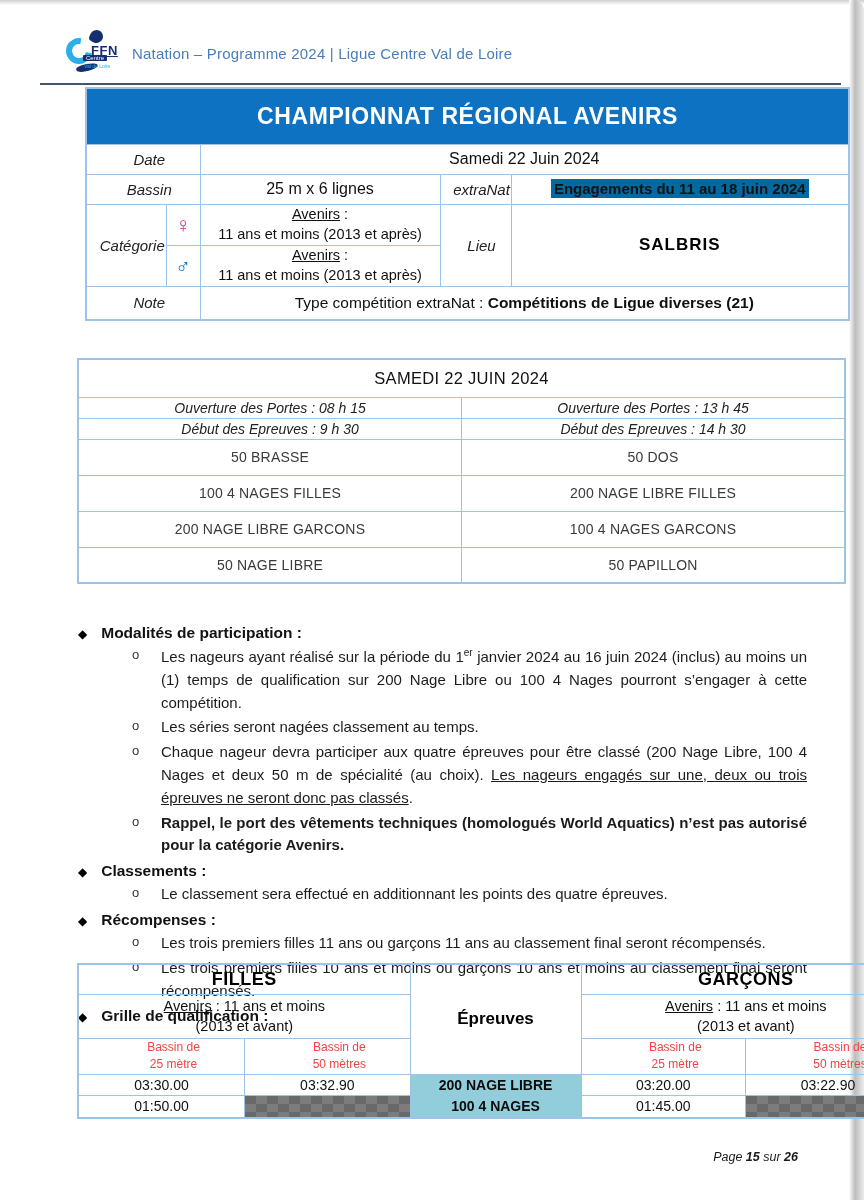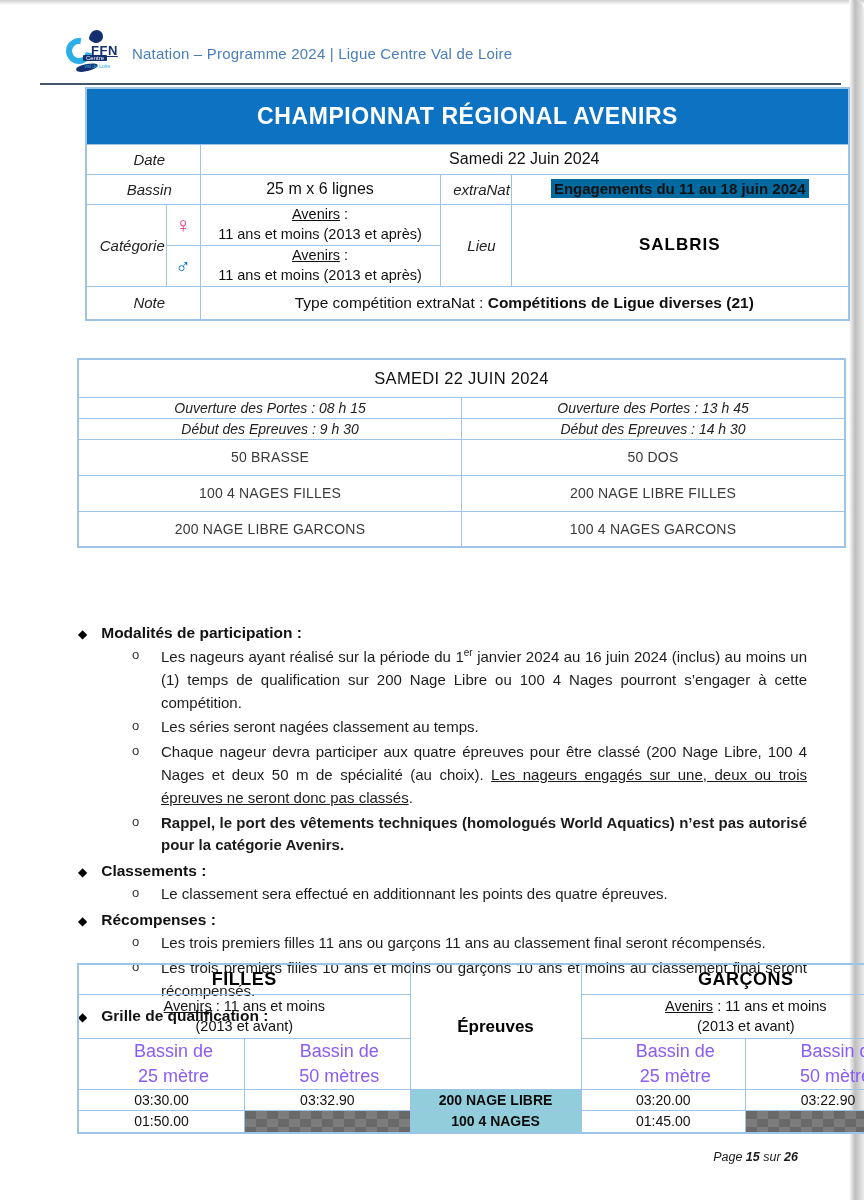--- a/index.html
+++ b/index.html
@@ -76,21 +76,21 @@
   .sub-item{display:flex;margin-left:54px;margin-bottom:2px;}
   .obullet{width:10px;font-size:13px;color:#333;margin-right:19px;flex:none;padding-top:2px;}
   .sub-text{font-size:15px;line-height:1.52;color:#1c1c1c;flex:1;}
   .sub-text.just{text-align:justify;}
 
   
   .qual-table{position:absolute;top:963px;left:49px;width:835px;border:2px solid var(--border);}
   .q-head{height:30px;font-weight:bold;font-size:18px;letter-spacing:.5px;color:#000;}
   .q-sub{height:44px;font-size:14.5px;line-height:1.4;color:#111;}
   .q-epreuves{font-weight:bold;font-size:17px;color:#000;}
-  .q-bassin{height:36px;font-size:18px;line-height:1.4;color:#8b5cf6;padding-left:24px;}
+  .q-bassin{height:36px;font-size:12px;line-height:1.4;color:#ef4444;padding-left:24px;}
   .q-data{height:21px;font-size:14px;color:#111;}
   .q-event{background:var(--teal);font-weight:600;font-size:14px;color:#0b0b0b;}
   .censored{width:100%;height:21px;
     background:repeating-conic-gradient(#7c7c7c 0% 25%,#666666 0% 50%) 0 0/22px 16px;
     filter:contrast(.9);}
 
   
   .footer{position:absolute;top:1150px;right:66px;font-size:12.5px;font-style:italic;color:#1a1a1a;}
 </style>
 </head>
@@ -188,20 +188,24 @@
         <td class="sched-event">50 DOS</td>
       </tr>
       <tr>
         <td class="sched-event">100 4 NAGES FILLES</td>
         <td class="sched-event">200 NAGE LIBRE FILLES</td>
       </tr>
       <tr>
         <td class="sched-event">200 NAGE LIBRE GARCONS</td>
         <td class="sched-event">100 4 NAGES GARCONS</td>
       </tr>
+      <tr>
+        <td class="sched-event">50 NAGE LIBRE</td>
+        <td class="sched-event">50 PAPILLON</td>
+      </tr>
     </tbody>
 </table>
 
 <div class="sections">
     <div class="sec-title">
       <span class="diamond">◆</span>
       <span class="sec-title-text">Modalités de participation :</span>
     </div>
     <div class="sub-item">
       <span class="obullet">o</span>

